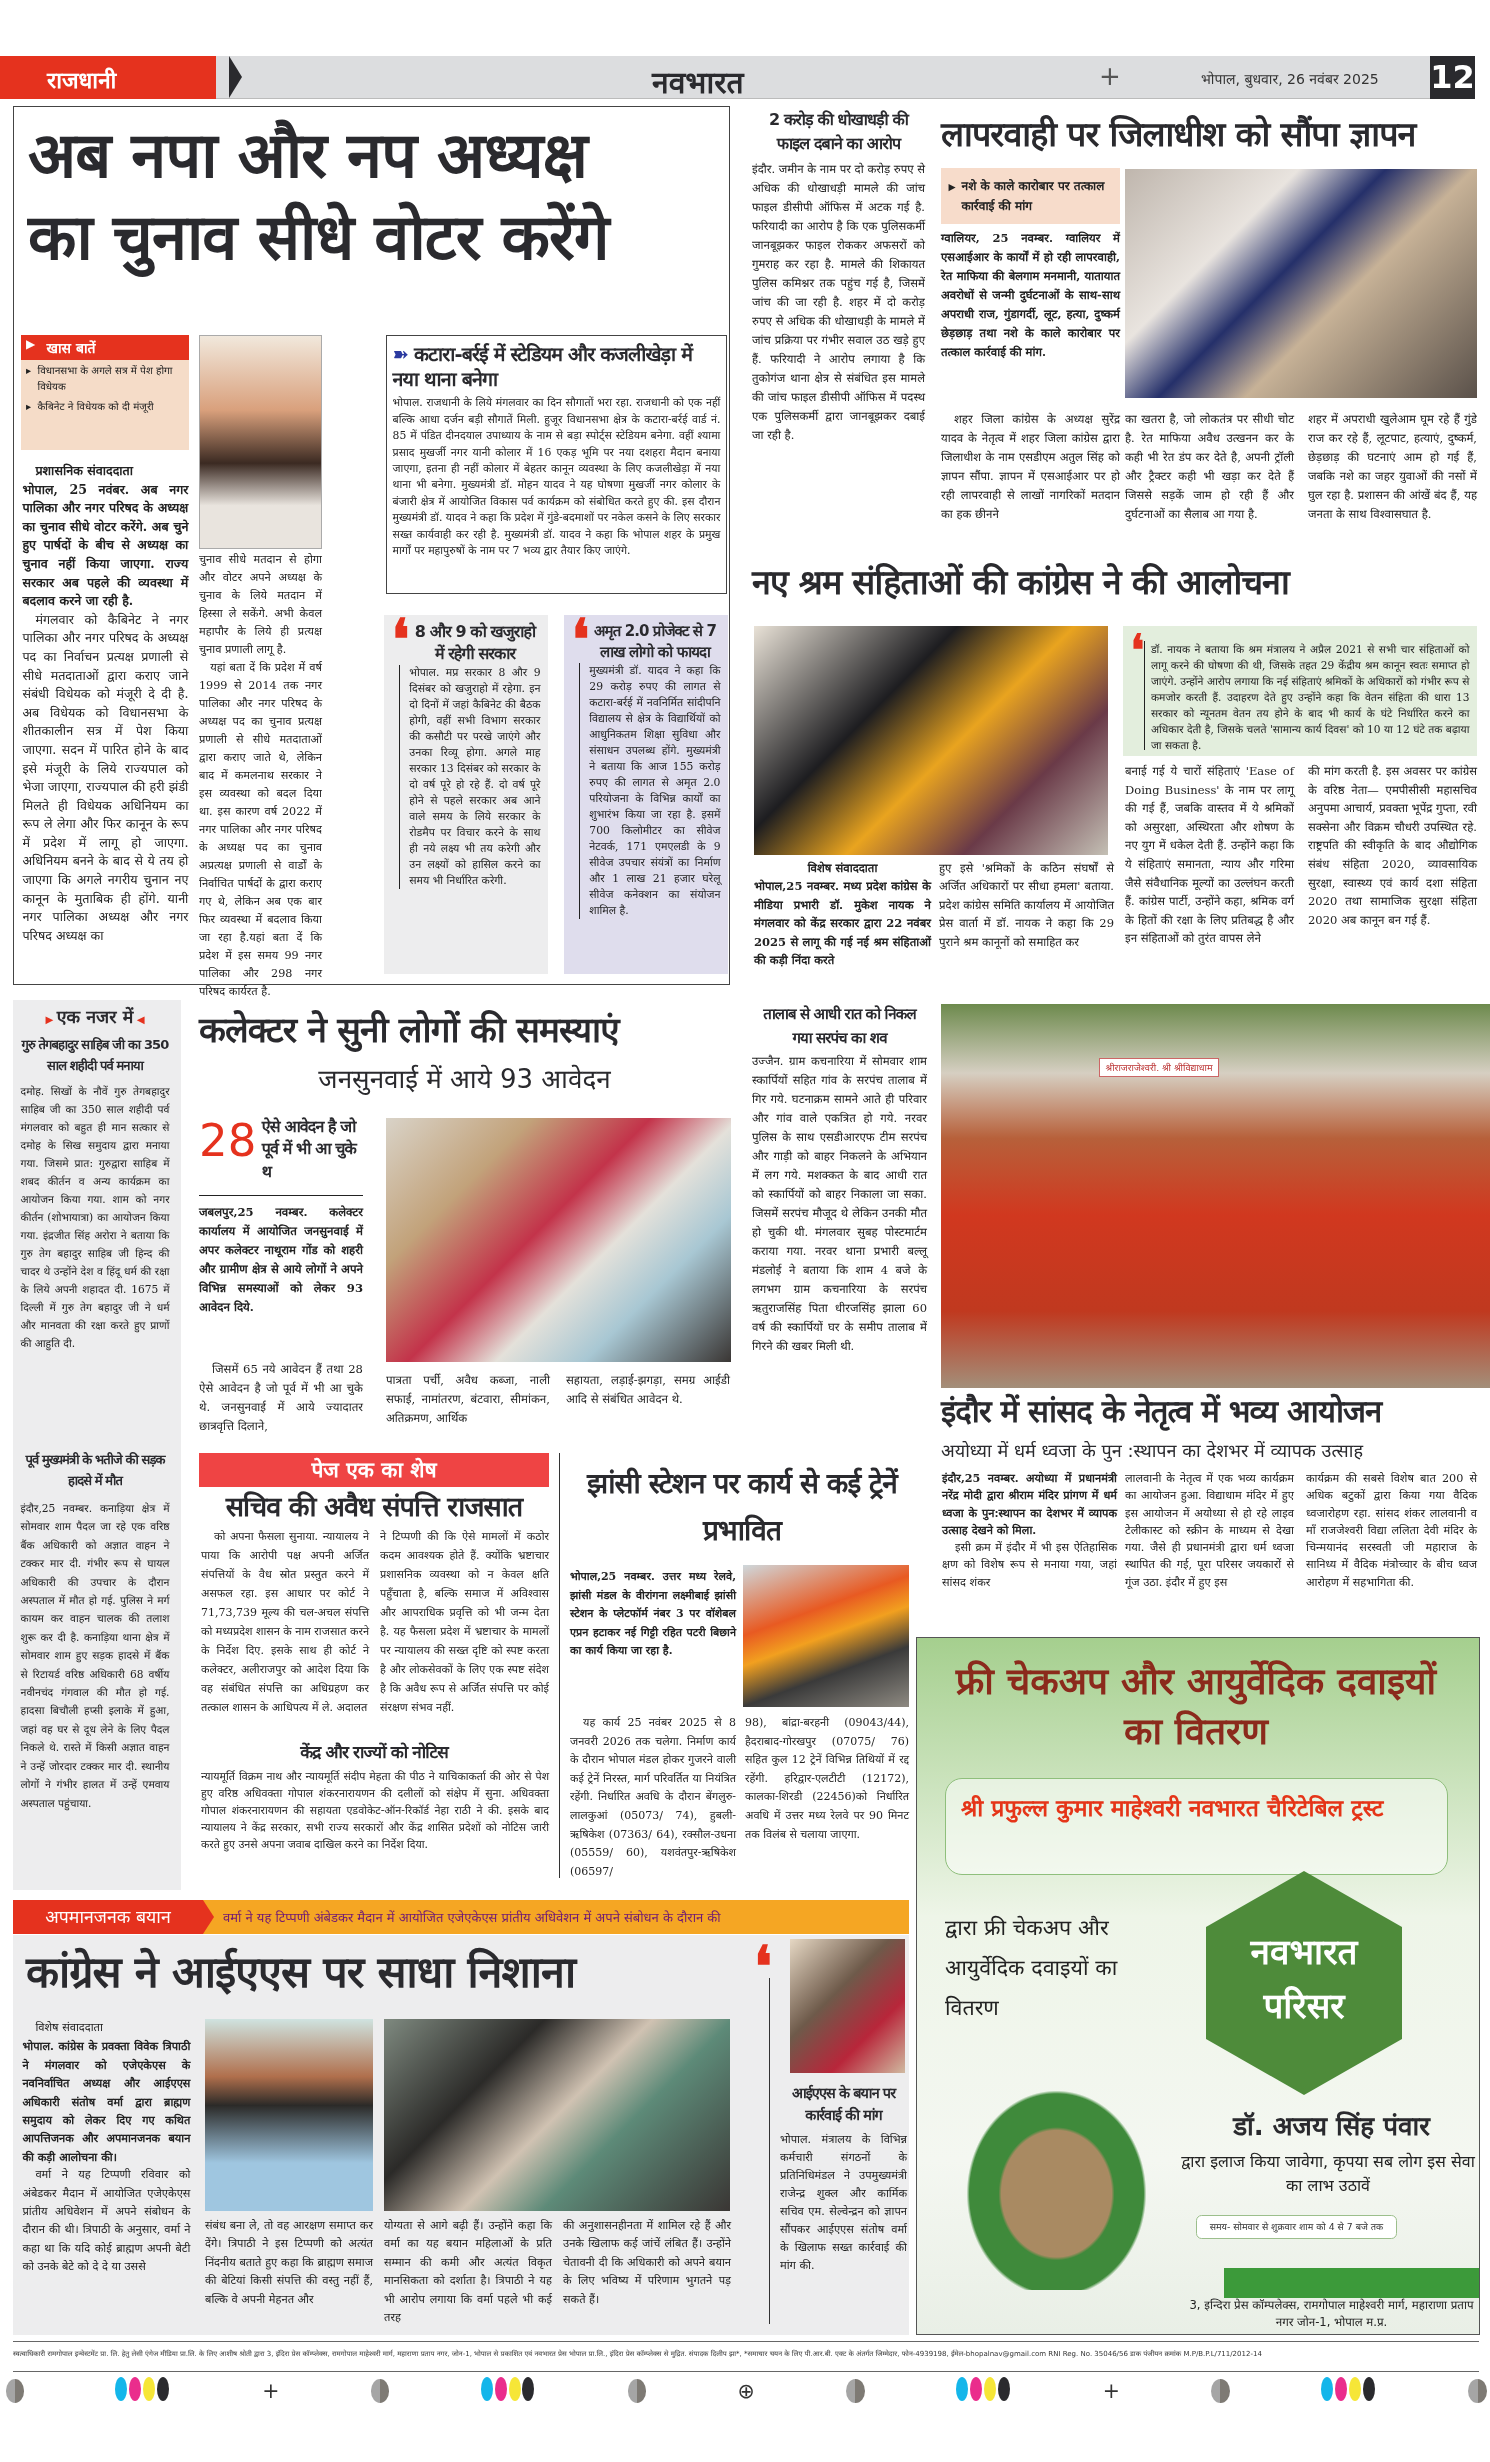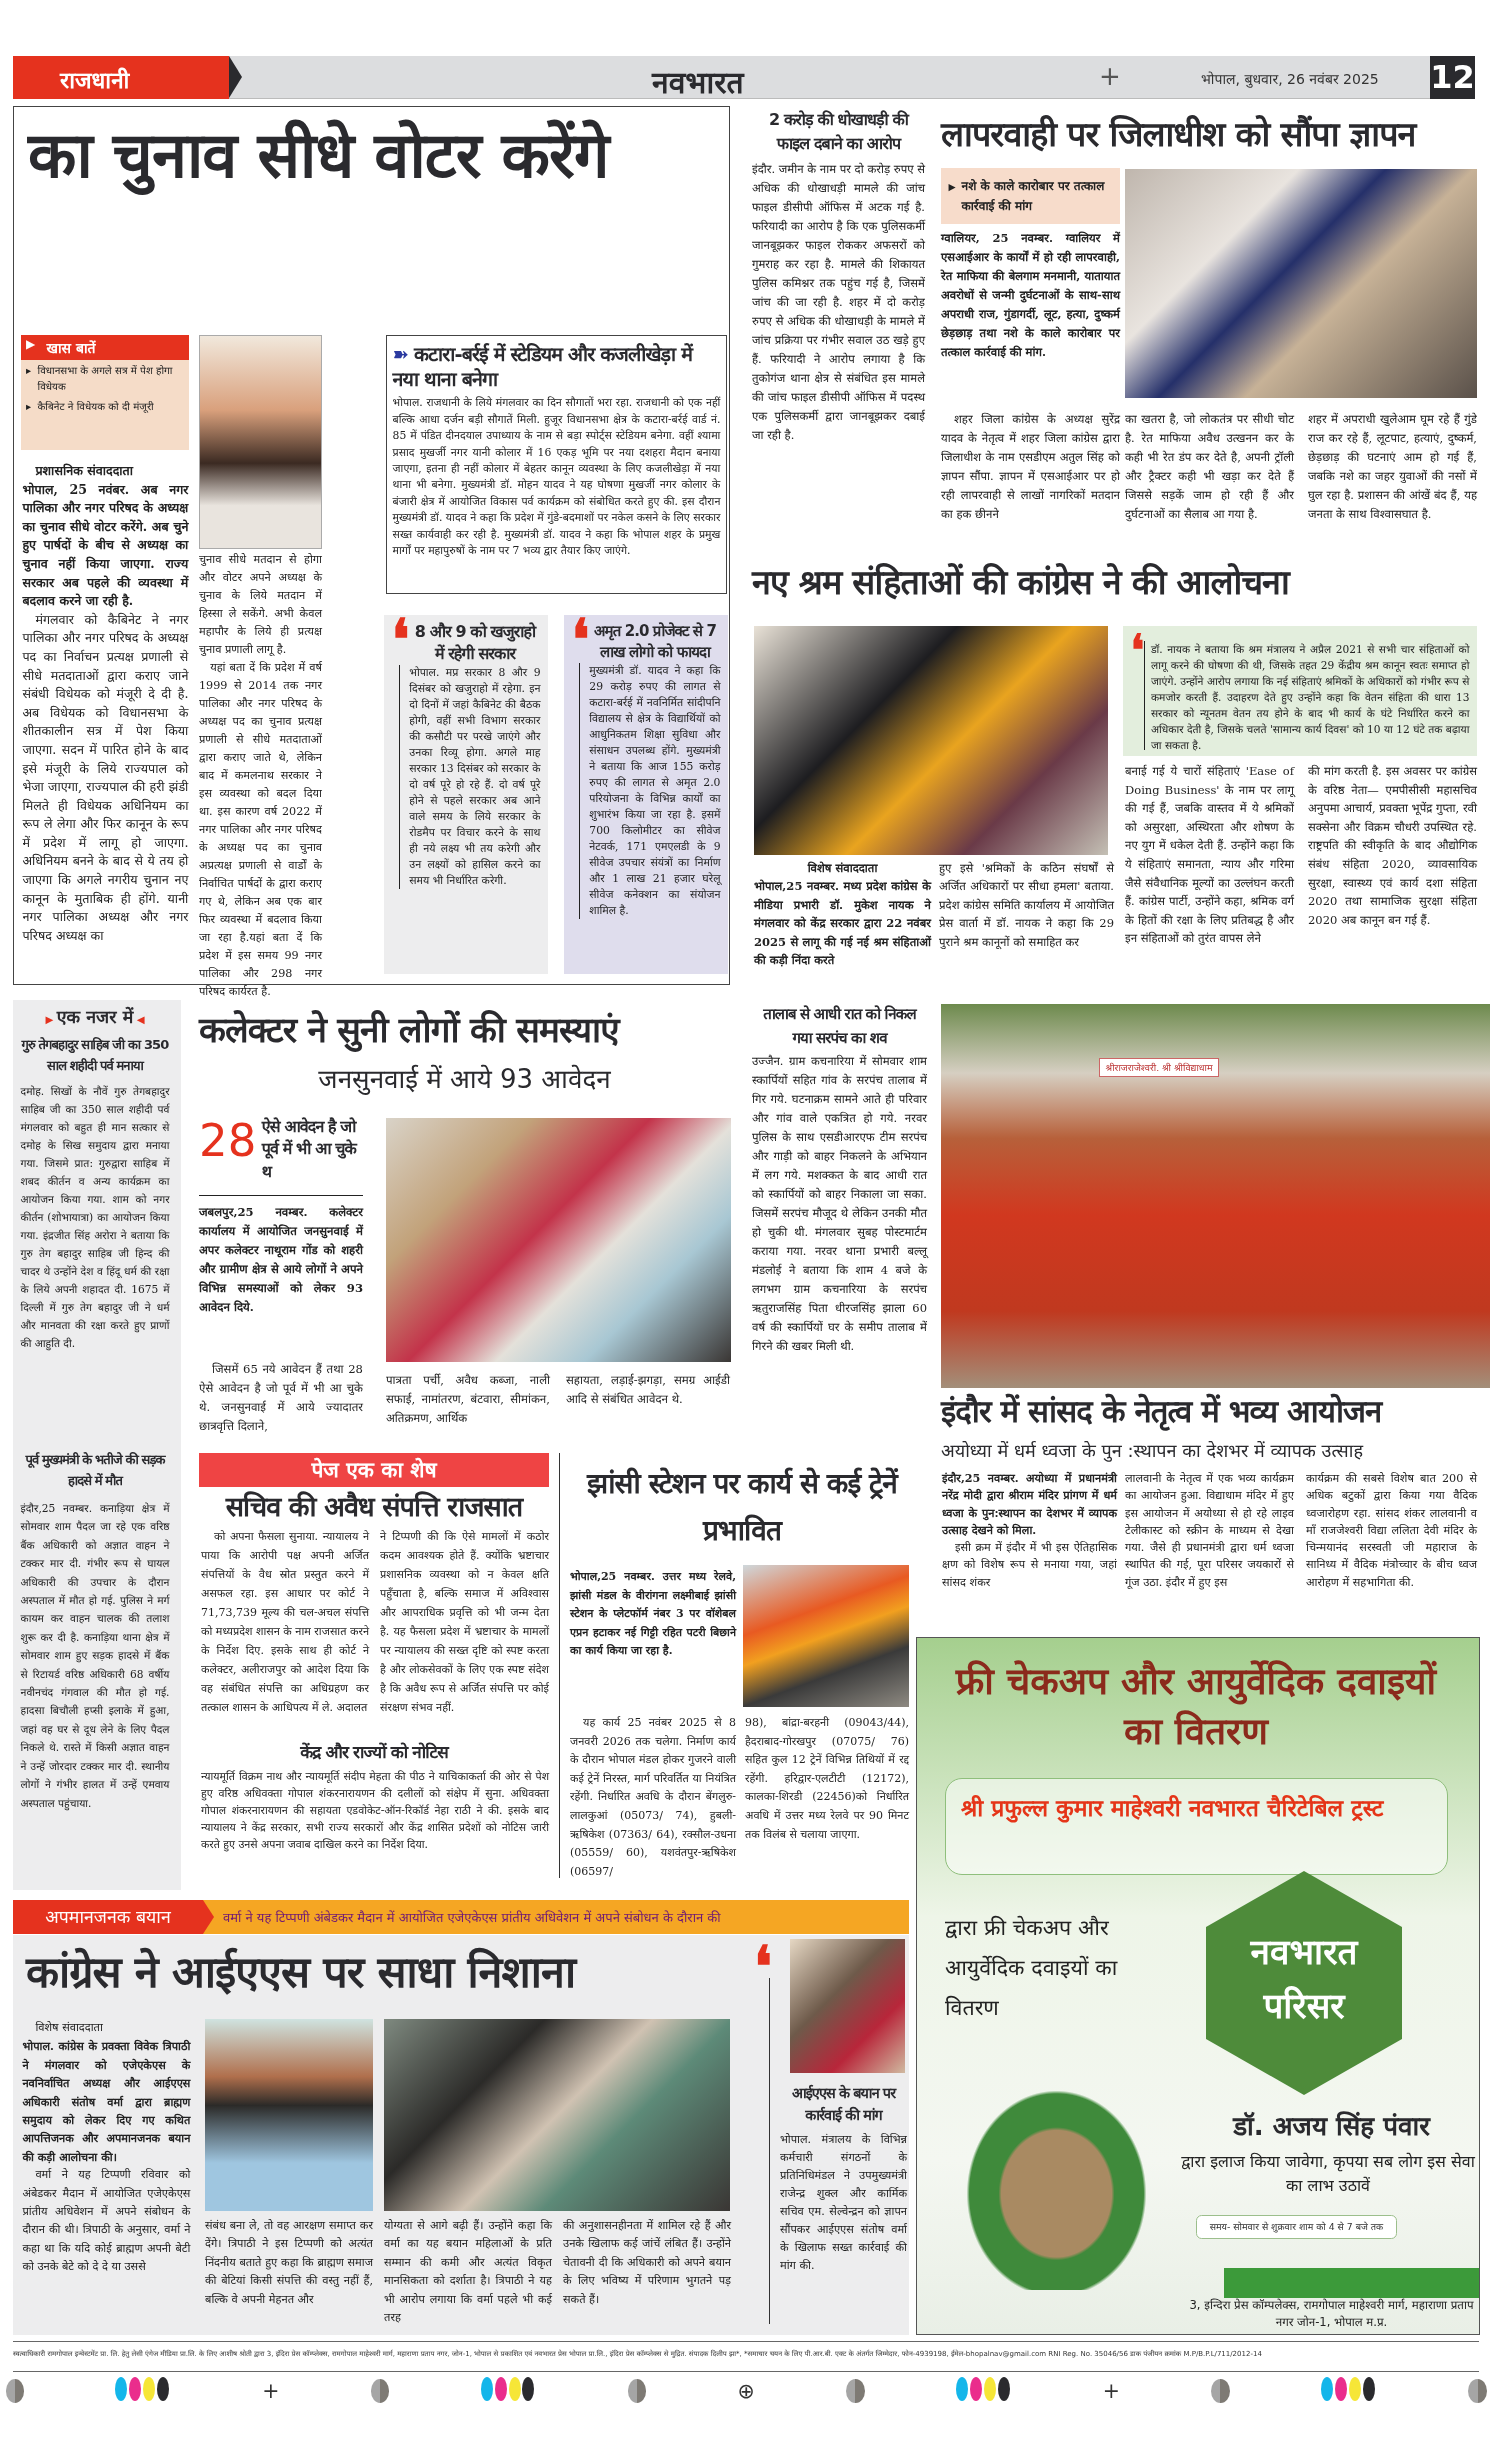--- a/index.html
+++ b/index.html
@@ -4,21 +4,21 @@
 <style>
 *{box-sizing:border-box;margin:0;padding:0}
 body{width:1490px;height:2462px;background:#fff;font-family:"DejaVu Sans",sans-serif;color:#222;position:relative;overflow:hidden}
 .abs{position:absolute}
 .hl{font-family:"DejaVu Sans",sans-serif;font-weight:bold;color:#2a2a2e;letter-spacing:-0.9px}
 .txt{font-family:"DejaVu Serif",serif;font-size:12px;line-height:19px;text-align:justify;color:#222}
 .bold{font-weight:bold}
 .photo{background:linear-gradient(135deg,#8a7a6a,#c9b8a2 40%,#5a5048);}
 
 #mast{left:13px;top:56px;width:1462px;height:43px;background:#dcdddf;border-bottom:0.9px solid #bbb}
-#sect{left:13px;top:56px;width:216px;height:43px;background:#e5321e;color:#fff;font-size:22.4px;font-weight:bold;padding:7.5px 0 0 47px}
+#sect{left:0;top:56px;width:216px;height:43px;background:#e5321e;color:#fff;font-size:22.4px;font-weight:bold;padding:7.5px 0 0 47px}
 #sect-arrow{left:229px;top:56px;width:0;height:0;border-top:21.4px solid transparent;border-bottom:21.4px solid transparent;border-left:13px solid #2a2a2e}
 #paper{left:652px;top:61px;font-size:30px;font-weight:bold;color:#2a2a2e}
 #reg1{left:1099px;top:61px;font-size:26px;color:#555}
 #dateline{left:1201px;top:69px;font-size:14px;color:#333}
 #pageno{left:1430px;top:56px;width:45px;height:43px;background:#2a2a2e;color:#fff;font-size:32px;font-weight:bold;text-align:center;line-height:43px}
 
 #lead{left:13px;top:106px;width:717px;height:879px;border:1.9px solid #444}
 .quote-mark{color:#e5321e;font-family:"DejaVu Serif",serif;font-size:56px;line-height:37px;font-weight:bold}
 .box-pink{background:#f5dcc8}
 .box-gray{background:#ededee}
@@ -34,20 +34,21 @@
 <div class="abs" id="mast"></div>
 <div class="abs" id="sect">राजधानी</div>
 <div class="abs" id="sect-arrow"></div>
 <div class="abs" id="paper">नवभारत</div>
 <div class="abs" id="reg1">+</div>
 <div class="abs" id="dateline">भोपाल, बुधवार, 26 नवंबर 2025</div>
 <div class="abs" id="pageno">12</div>
 
 <div class="abs" id="lead"></div>
 <div class="abs hl" style="left:28px;top:115px;width:689px;font-size:63px;line-height:82px;">
+  <div>अब नपा और नप अध्यक्ष</div>
   <div>का चुनाव सीधे वोटर करेंगे</div>
 </div>
 
 <div class="abs box-pink" style="left:20.5px;top:335px;width:168px;height:115px;">
   <div style="background:#e5321e;color:#fff;font-weight:bold;font-size:14px;padding:2.8px 0 2.8px 26px;position:relative">
     <span style="position:absolute;left:5.6px;top:1.9px;font-size:12px">▶</span>
     <span>खास बातें</span>
   </div>
   <div style="font-size:10.2px;line-height:16px;padding:3.7px 5.6px 0 17px;position:relative"><span style="position:absolute;left:5.6px">▸</span><span>विधानसभा के अगले सत्र में पेश होगा विधेयक</span></div>
   <div style="font-size:10.2px;line-height:16px;padding:3.7px 5.6px 0 17px;position:relative"><span style="position:absolute;left:5.6px">▸</span><span>कैबिनेट ने विधेयक को दी मंजूरी</span></div>

